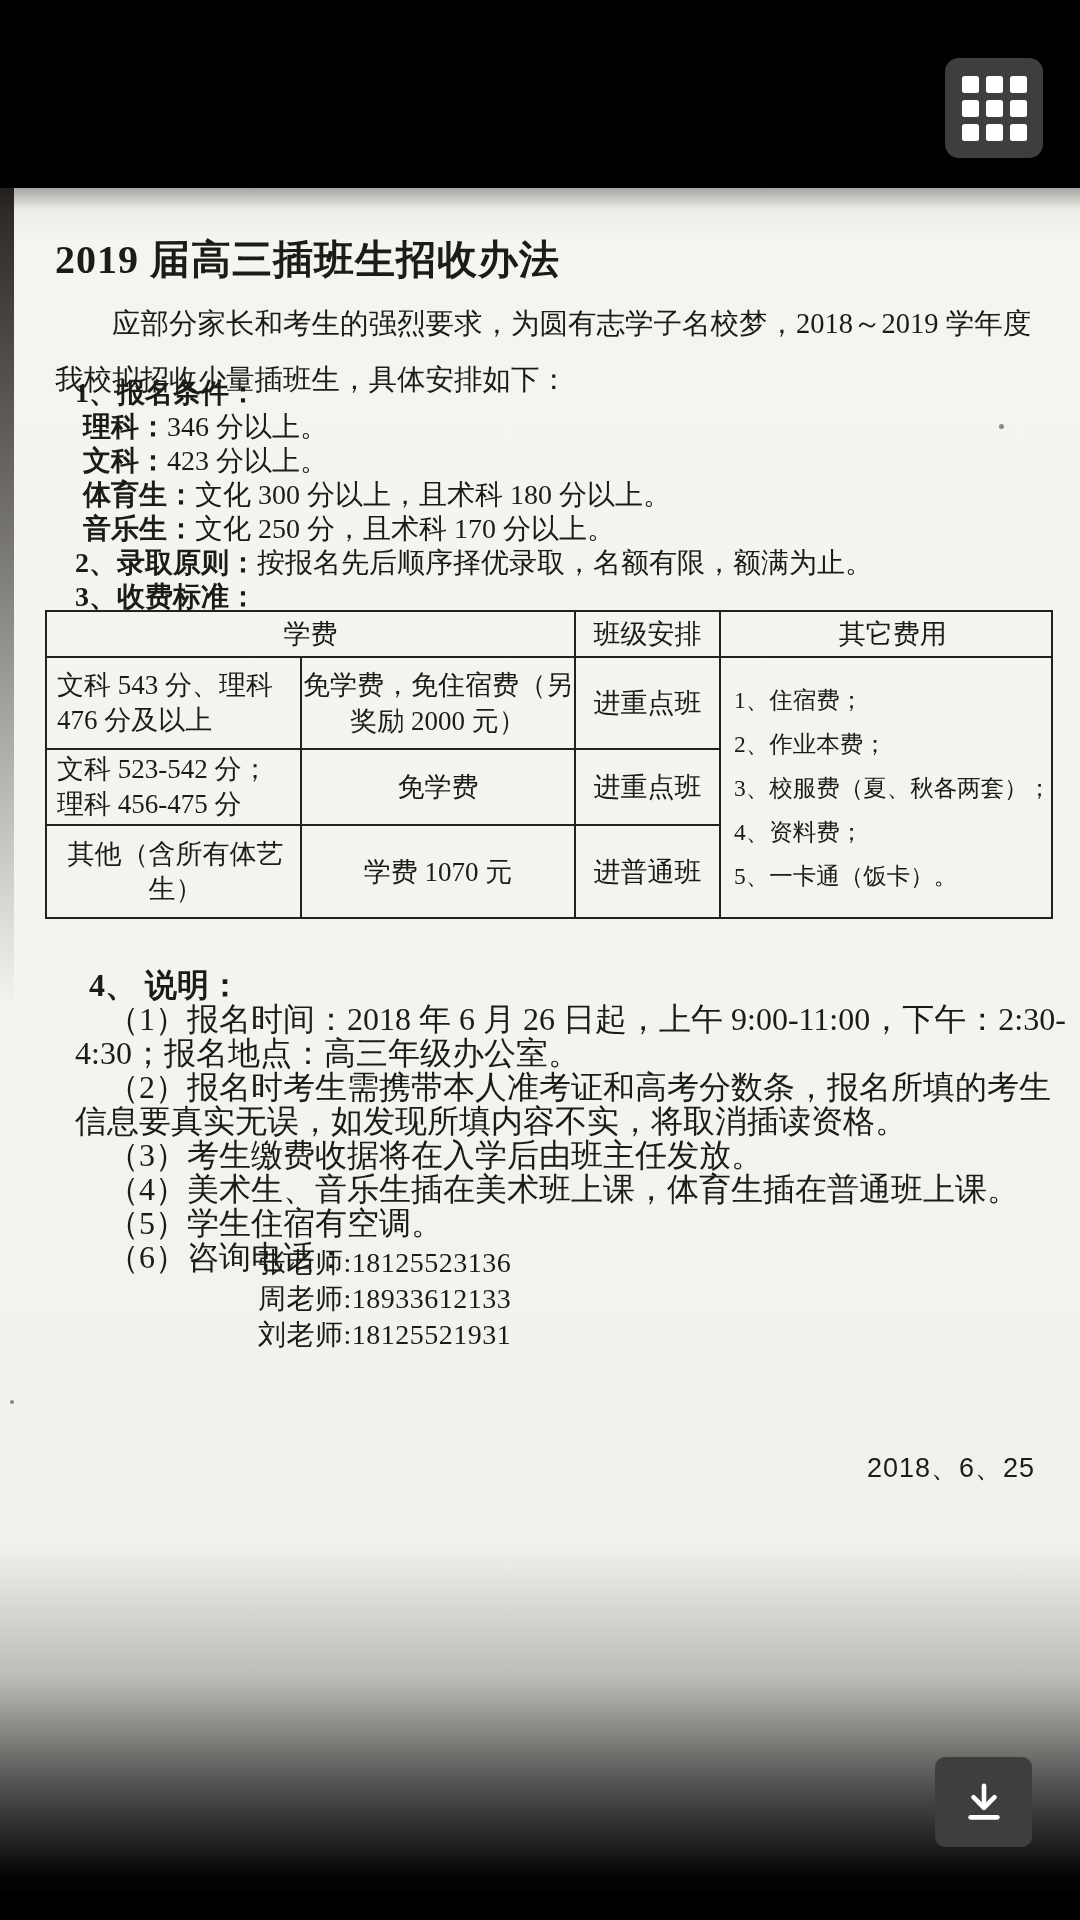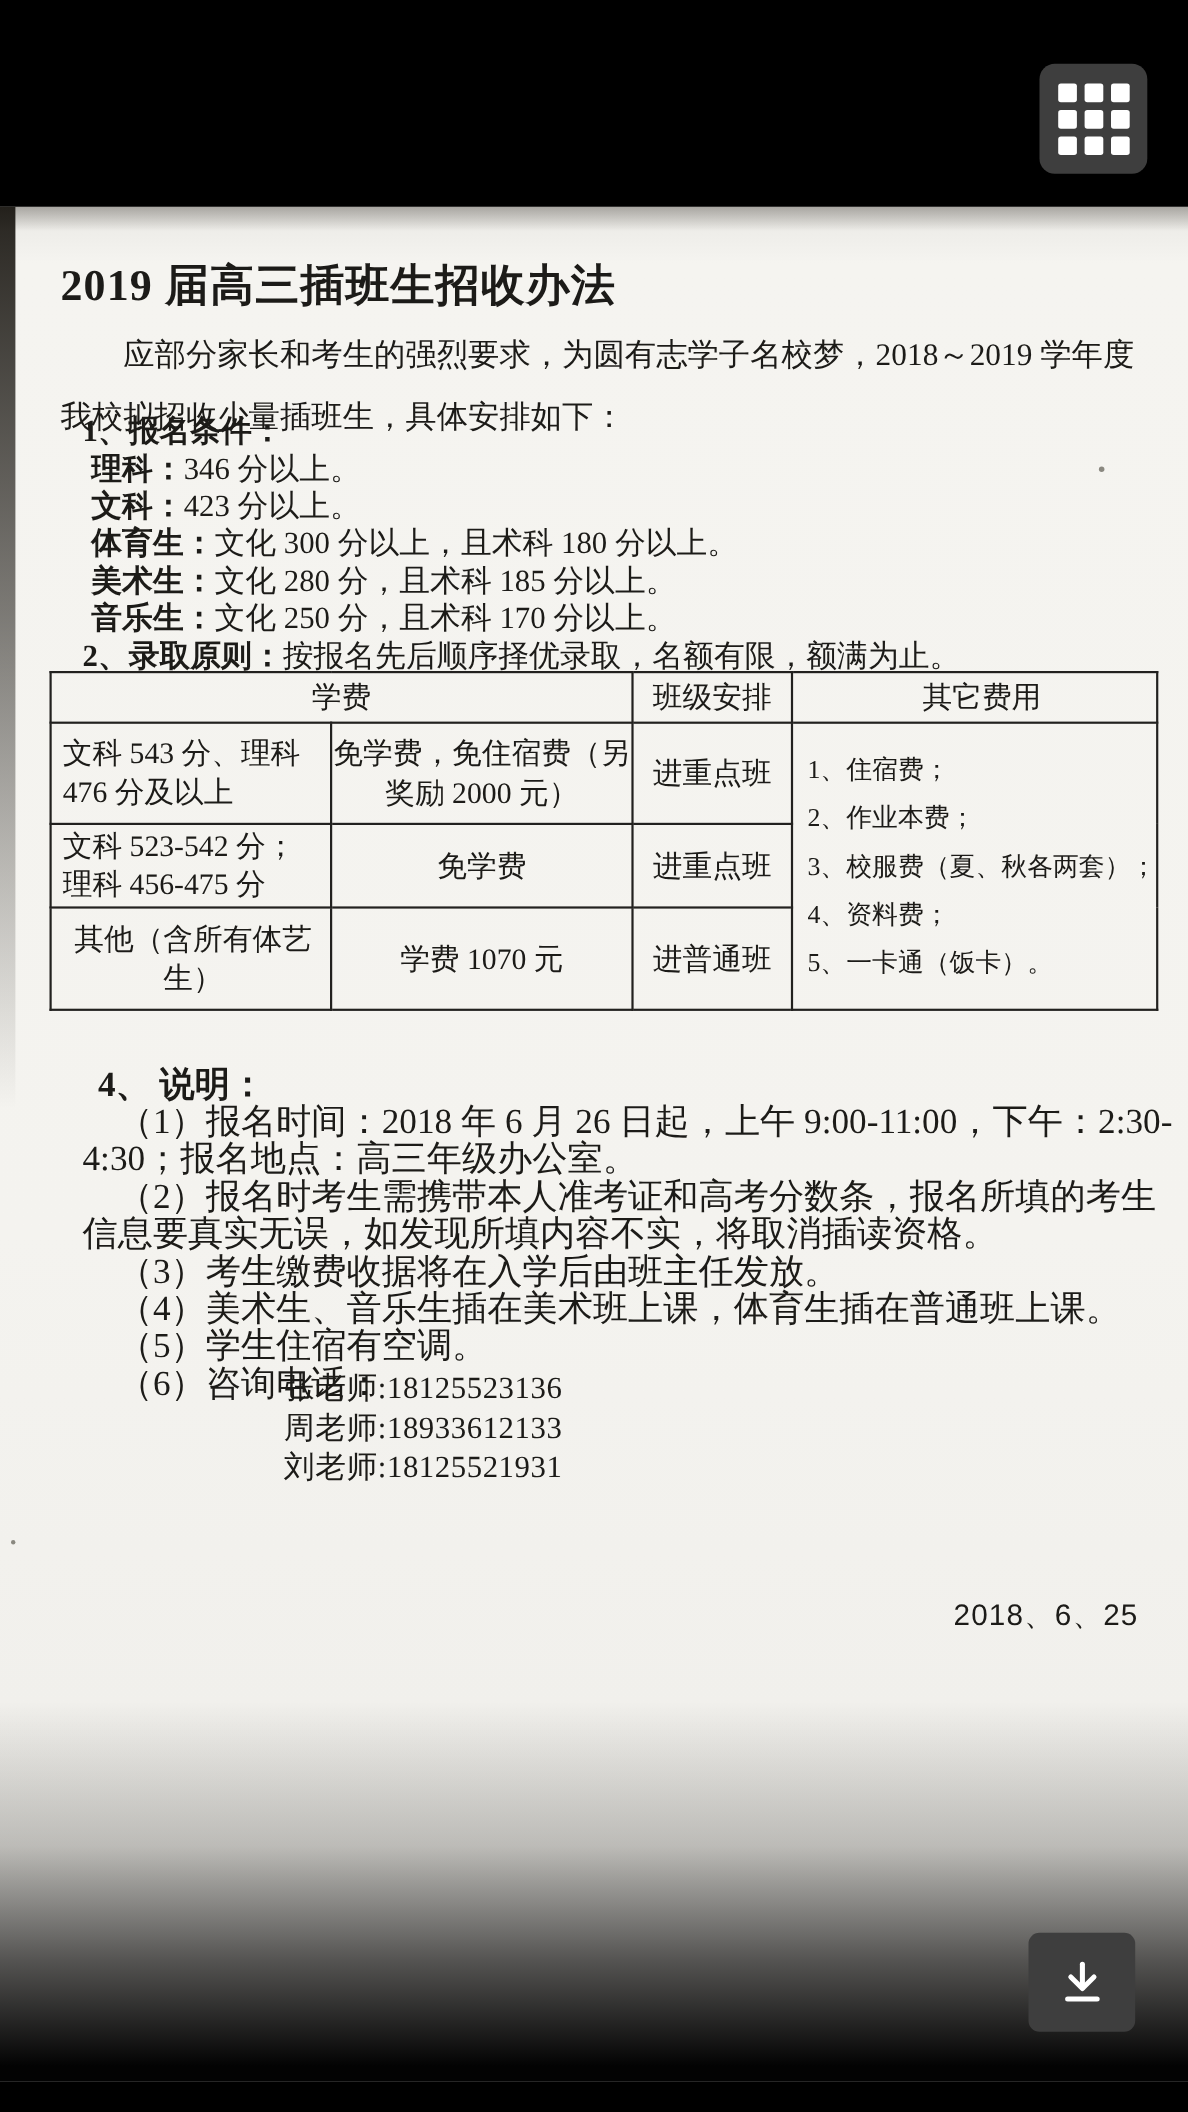--- a/index.html
+++ b/index.html
@@ -70,23 +70,23 @@
 
   <div class="doc-title">2019 届高三插班生招收办法</div>
 
   <p class="intro">应部分家长和考生的强烈要求，为圆有志学子名校梦，2018～2019 学年度我校拟招收少量插班生，具体安排如下：</p>
 
   <div class="conditions">
     <p class="b">1、报名条件：</p>
     <p class="cond-line"><span class="b">理科：</span><span>346 分以上。</span></p>
     <p class="cond-line"><span class="b">文科：</span><span>423 分以上。</span></p>
     <p class="cond-line"><span class="b">体育生：</span><span>文化 300 分以上，且术科 180 分以上。</span></p>
-    <p class="cond-line"><span class="b">美术生：</span><span>文化 280 分，且术科 185 分以上。</span></p>
     <p class="cond-line"><span class="b">音乐生：</span><span>文化 250 分，且术科 170 分以上。</span></p>
     <p><span class="b">2、录取原则：</span><span>按报名先后顺序择优录取，名额有限，额满为止。</span></p>
+    <p class="b">3、收费标准：</p>
   </div>
 
   <table class="fee-table">
     <tbody>
         <tr class="th-row">
       <td colspan="2">学费</td>
       <td class="c3">班级安排</td>
       <td class="c4" style="text-align:center;font-size:27px;white-space:normal;">其它费用</td>
     </tr>
     <tr class="r1">

